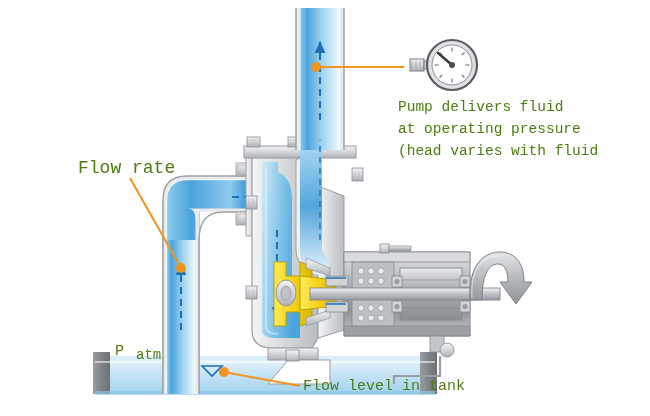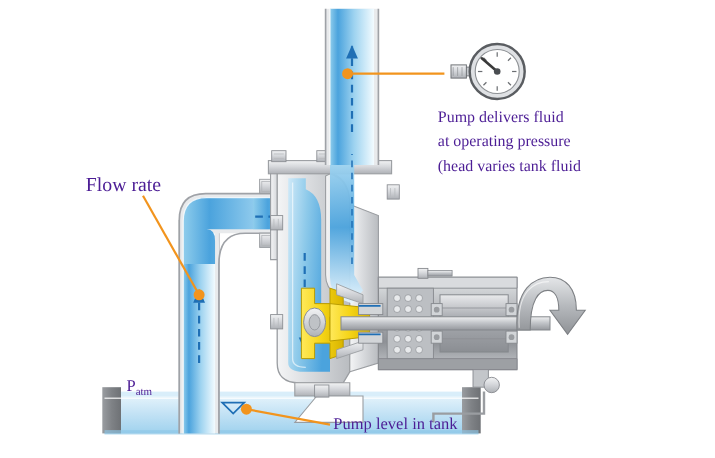--- a/index.html
+++ b/index.html
@@ -1,22 +1,22 @@
 <!DOCTYPE html>
 <html><head>
 <meta charset="utf-8">
 <style>
   html,body{margin:0;padding:0;background:#fff;}
   body{width:650px;height:416px;overflow:hidden;font-family:"Liberation Sans",sans-serif;}
   #stage{position:relative;width:650px;height:416px;background:#ffffff;}
   svg#diagram{position:absolute;left:0;top:0;width:650px;height:416px;}
-  .callout-text{position:absolute;color:#4c1d95;font-family:Liberation Serif, serif;}
+  .callout-text{position:absolute;color:#4d7c0f;font-family:Liberation Mono, monospace;}
   #flow-rate-label{left:78px;top:158px;font-size:18px;white-space:nowrap;}
   #patm-label{left:115px;top:343px;font-size:15px;white-space:nowrap;}
-  #patm-label sub{font-size:10px;}
+  #patm-label sub{font-size:14px;margin-left:12px;}
   #fluid-level-label{left:303px;top:378px;font-size:15px;white-space:nowrap;}
   #pump-note{left:398px;top:96px;font-size:14.5px;line-height:22px;width:240px;}
   #pump-note div{white-space:nowrap;}
 </style>
 </head>
 <body>
 
 <div id="stage">
 
   <svg id="diagram" viewBox="0 0 650 416">
@@ -301,21 +301,21 @@
       <circle cx="224" cy="372" r="5" fill="#f2941d"></circle>
     </g>
   </svg>
 
   <div class="callout-text" id="flow-rate-label">Flow rate</div>
 
   <div class="callout-text" id="patm-label">
     <span>P</span><sub>atm</sub>
   </div>
 
-  <div class="callout-text" id="fluid-level-label">Pump level in tank</div>
+  <div class="callout-text" id="fluid-level-label">Flow level in tank</div>
 
   <div class="callout-text" id="pump-note">
     <div>Pump delivers fluid</div>
     <div>at operating pressure</div>
-    <div>(head varies tank fluid</div>
+    <div>(head varies with fluid</div>
   </div>
 
 </div>
 
 </body></html>

